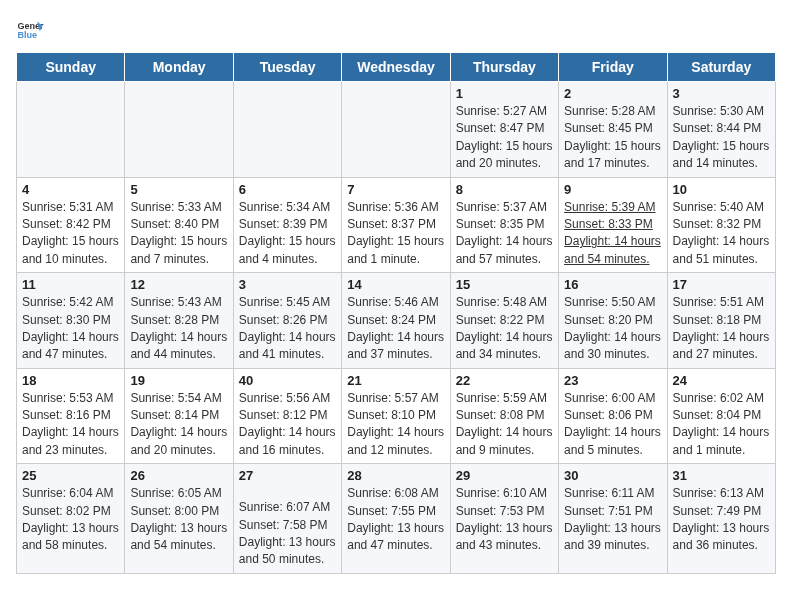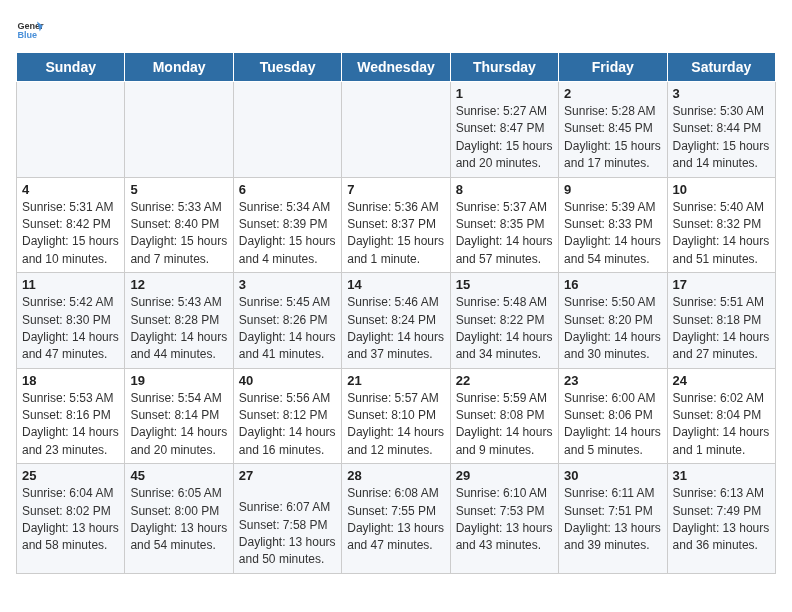--- a/index.html
+++ b/index.html
@@ -167,21 +167,21 @@
         </td>
         <td>
           <div class="day-num">8</div>
           <div class="day-info" style="white-space: pre-line;">Sunrise: 5:37 AM
 Sunset: 8:35 PM
 Daylight: 14 hours
 and 57 minutes.</div>
         </td>
         <td>
           <div class="day-num">9</div>
-          <div class="day-info" style="white-space: pre-line;">Sunrise: 5:39 AM
+          <div class="day-info" style="white-space: pre-line; text-decoration: underline;">Sunrise: 5:39 AM
 Sunset: 8:33 PM
 Daylight: 14 hours
 and 54 minutes.</div>
         </td>
         <td>
           <div class="day-num">10</div>
           <div class="day-info" style="white-space: pre-line;">Sunrise: 5:40 AM
 Sunset: 8:32 PM
 Daylight: 14 hours
 and 51 minutes.</div>
@@ -291,21 +291,21 @@
       </tr>
       <tr>
         <td>
           <div class="day-num">25</div>
           <div class="day-info" style="white-space: pre-line;">Sunrise: 6:04 AM
 Sunset: 8:02 PM
 Daylight: 13 hours
 and 58 minutes.</div>
         </td>
         <td>
-          <div class="day-num">45</div>
+          <div class="day-num">26</div>
           <div class="day-info" style="white-space: pre-line;">Sunrise: 6:05 AM
 Sunset: 8:00 PM
 Daylight: 13 hours
 and 54 minutes.</div>
         </td>
         <td>
           <div class="day-num">27</div>
           <div class="day-info" style="white-space: pre-line; margin-top: 16px;">Sunrise: 6:07 AM
 Sunset: 7:58 PM
 Daylight: 13 hours

